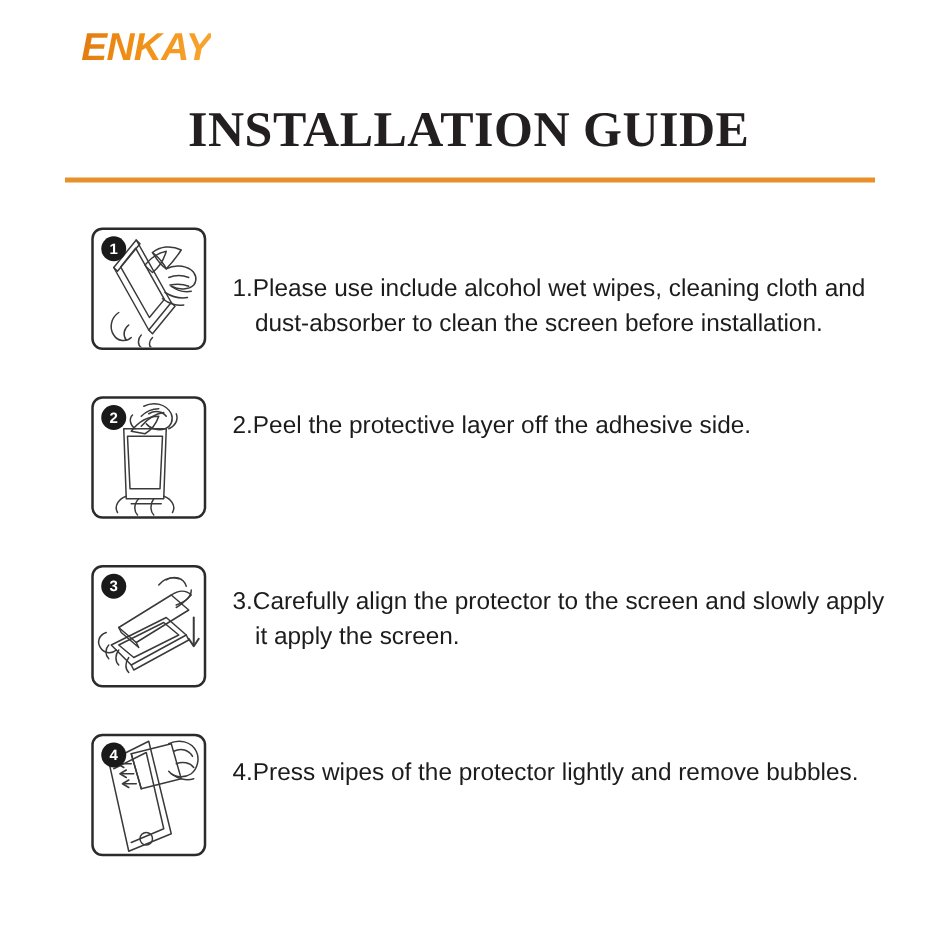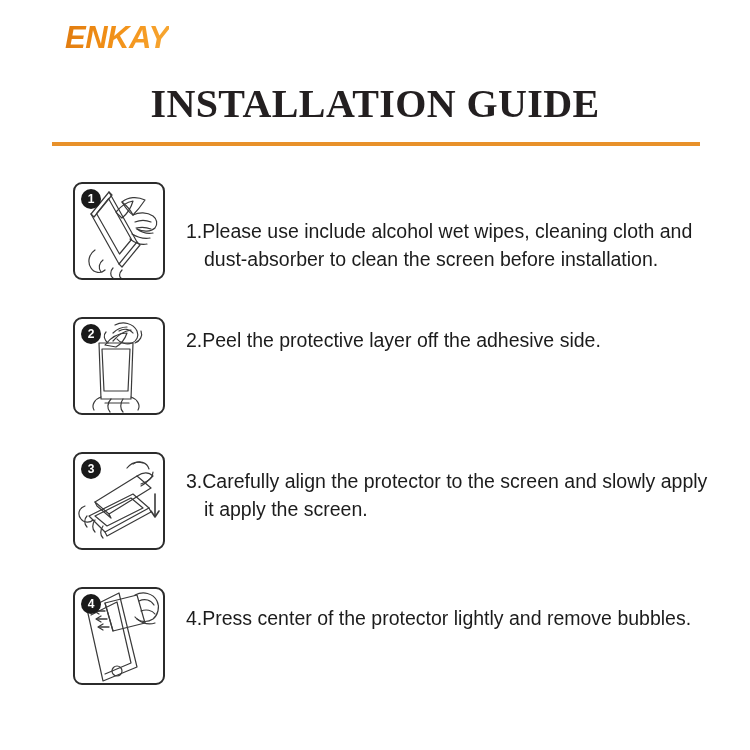--- a/index.html
+++ b/index.html
@@ -279,18 +279,18 @@
             <path d="M30 22 L20 22" stroke-width="1.3"></path>
             <path d="M24 19 L19 22 L24 25" stroke-width="1.3"></path>
             <path d="M32 30 L22 30" stroke-width="1.3"></path>
             <path d="M26 27 L21 30 L26 33" stroke-width="1.3"></path>
             <path d="M34 38 L24 38" stroke-width="1.3"></path>
             <path d="M28 35 L23 38 L28 41" stroke-width="1.3"></path>
           </g>
         </svg>
       </div>
       <div class="step-text">
-        <span class="hang"><span class="num">4.</span><span class="body">Press center of the protector lightly and remove bubbles.</span></span>
+        <span class="hang"><span class="num">4.</span><span class="body">Press wipes of the protector lightly and remove bubbles.</span></span>
       </div>
     </div>
 
   </div>
 </div>
 
 </body></html>

